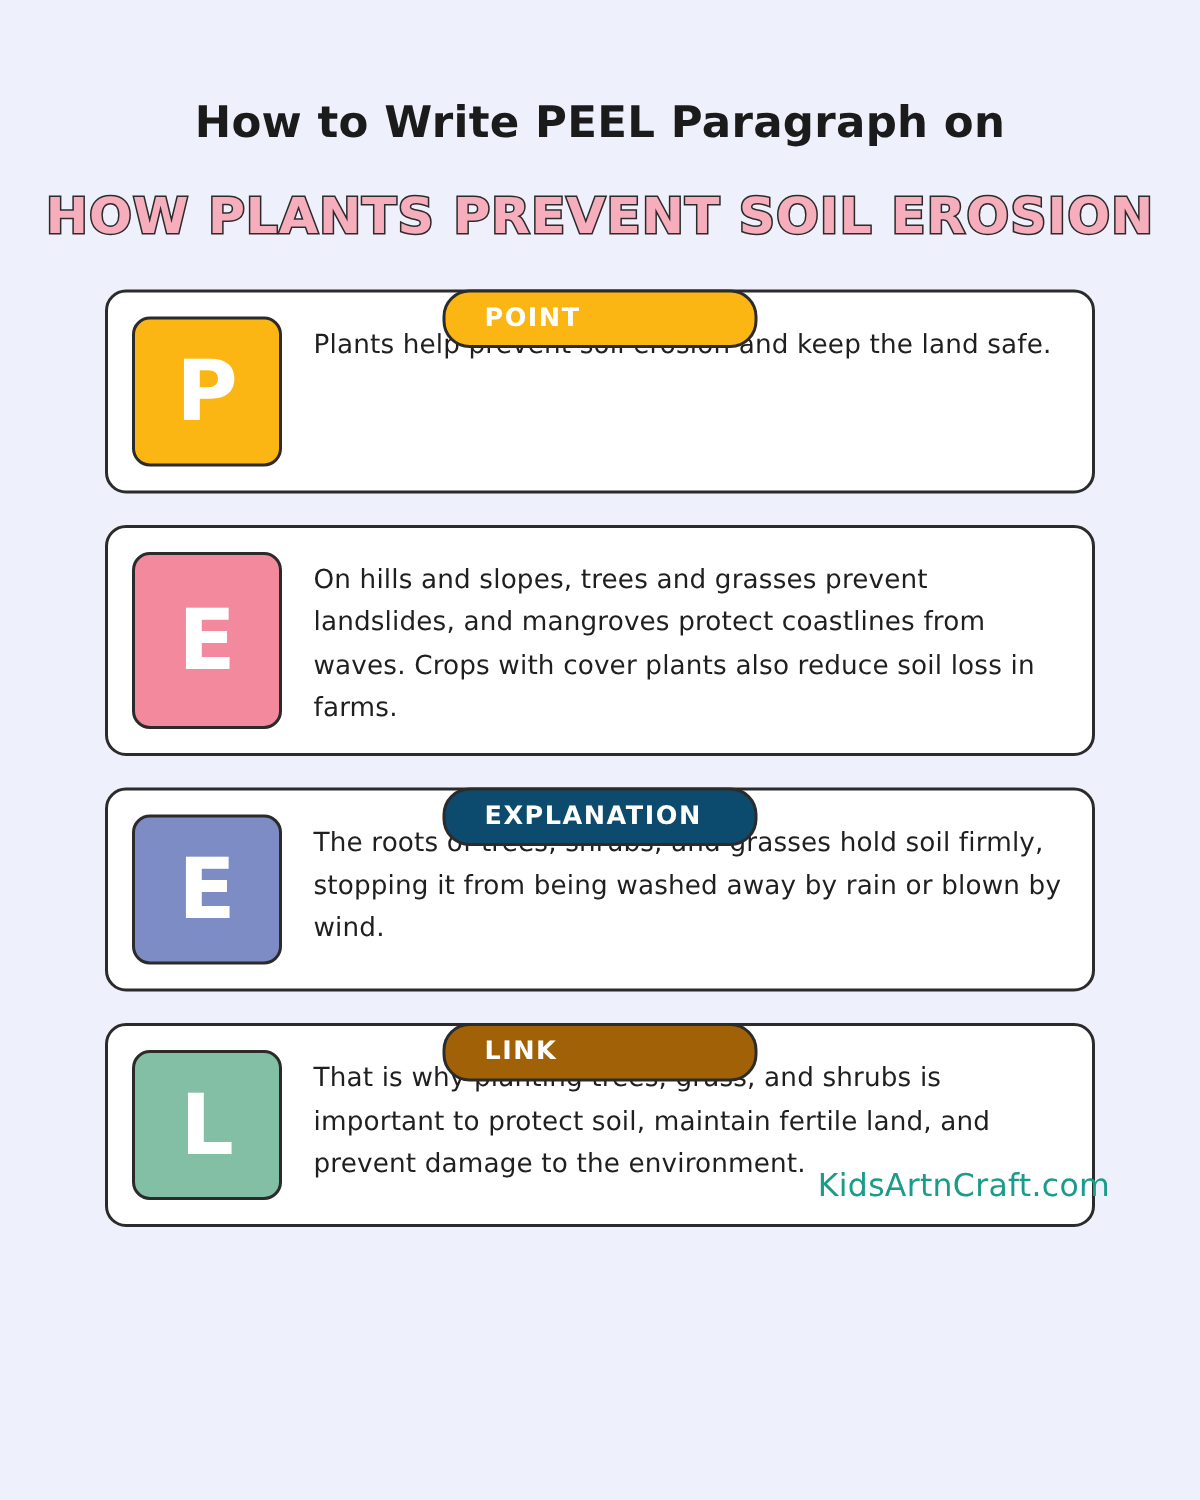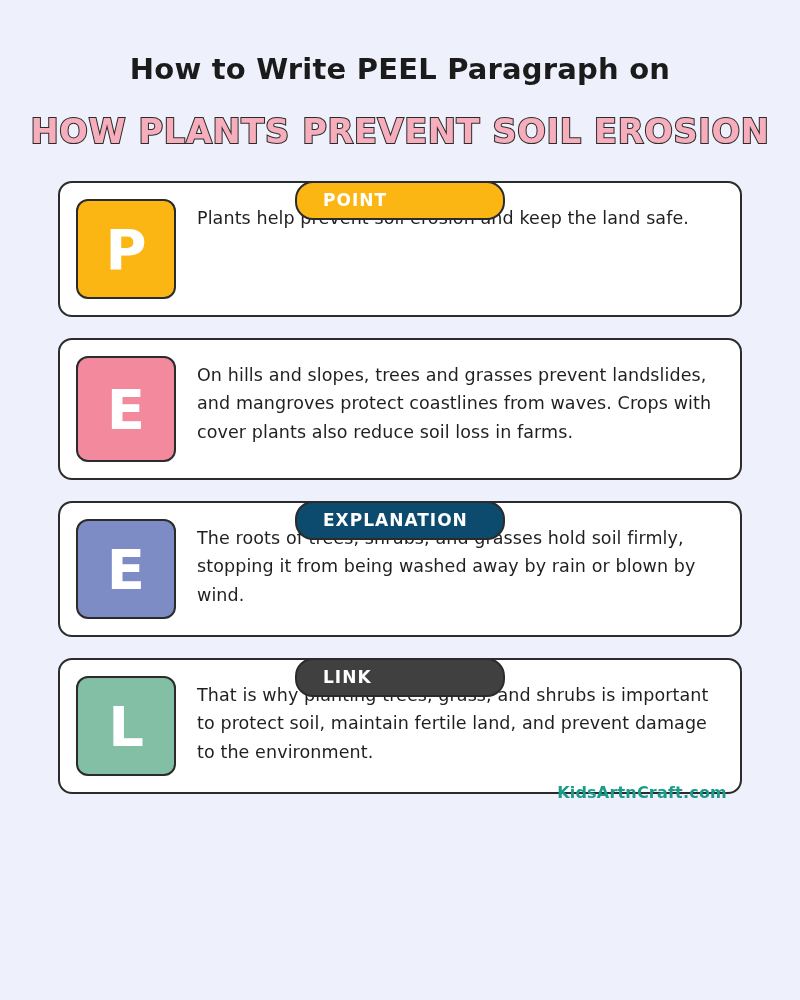--- a/index.html
+++ b/index.html
@@ -9,21 +9,21 @@
     height: 1000px;
     background: #eef1fb;
     font-family: "Liberation Sans", sans-serif;
     overflow: hidden;
     position: relative;
   }
 
   .page {
     width: 800px;
     height: 824px;
-    padding: 0;
+    padding: 12px;
     position: relative;
   }
 
   
   .header {
     text-align: center;
     padding-top: 52px;
   }
   .title-top {
     font-family: "DejaVu Sans", sans-serif;
@@ -111,25 +111,25 @@
 
   
   .card.point   { min-height: 122px; }
   .card.evidence{ min-height: 142px; }
   .card.explanation { min-height: 130px; }
   .card.link    { min-height: 128px; }
 
   
   .footer {
     position: absolute;
-    right: 73px;
+    right: 60px;
     bottom: 22px;
     font-family: "DejaVu Sans", sans-serif;
-    font-weight: bold;
-    font-size: 16px;
+    font-weight: normal;
+    font-size: 21px;
     color: #1b9c8a;
     letter-spacing: 0.2px;
   }
 </style>
 </head>
 <body>
 
 <div class="page">
 
   <div class="header">
@@ -156,21 +156,21 @@
 
     <div class="card-wrap">
       <div class="tag" style="background:#0c4a6e">Explanation</div>
       <div class="card explanation">
         <div class="letter-box" style="background:#7d8cc4">E</div>
         <div class="card-text">The roots of trees, shrubs, and grasses hold soil firmly, stopping it from being washed away by rain or blown by wind.</div>
       </div>
     </div>
 
     <div class="card-wrap">
-      <div class="tag" style="background:#404040">Link</div>
+      <div class="tag" style="background:#a16207">Link</div>
       <div class="card link">
         <div class="letter-box" style="background:#82bfa4">L</div>
         <div class="card-text">That is why planting trees, grass, and shrubs is important to protect soil, maintain fertile land, and prevent damage to the environment.</div>
       </div>
     </div>
 
   </div>
 
   <div class="footer">KidsArtnCraft.com</div>
 

